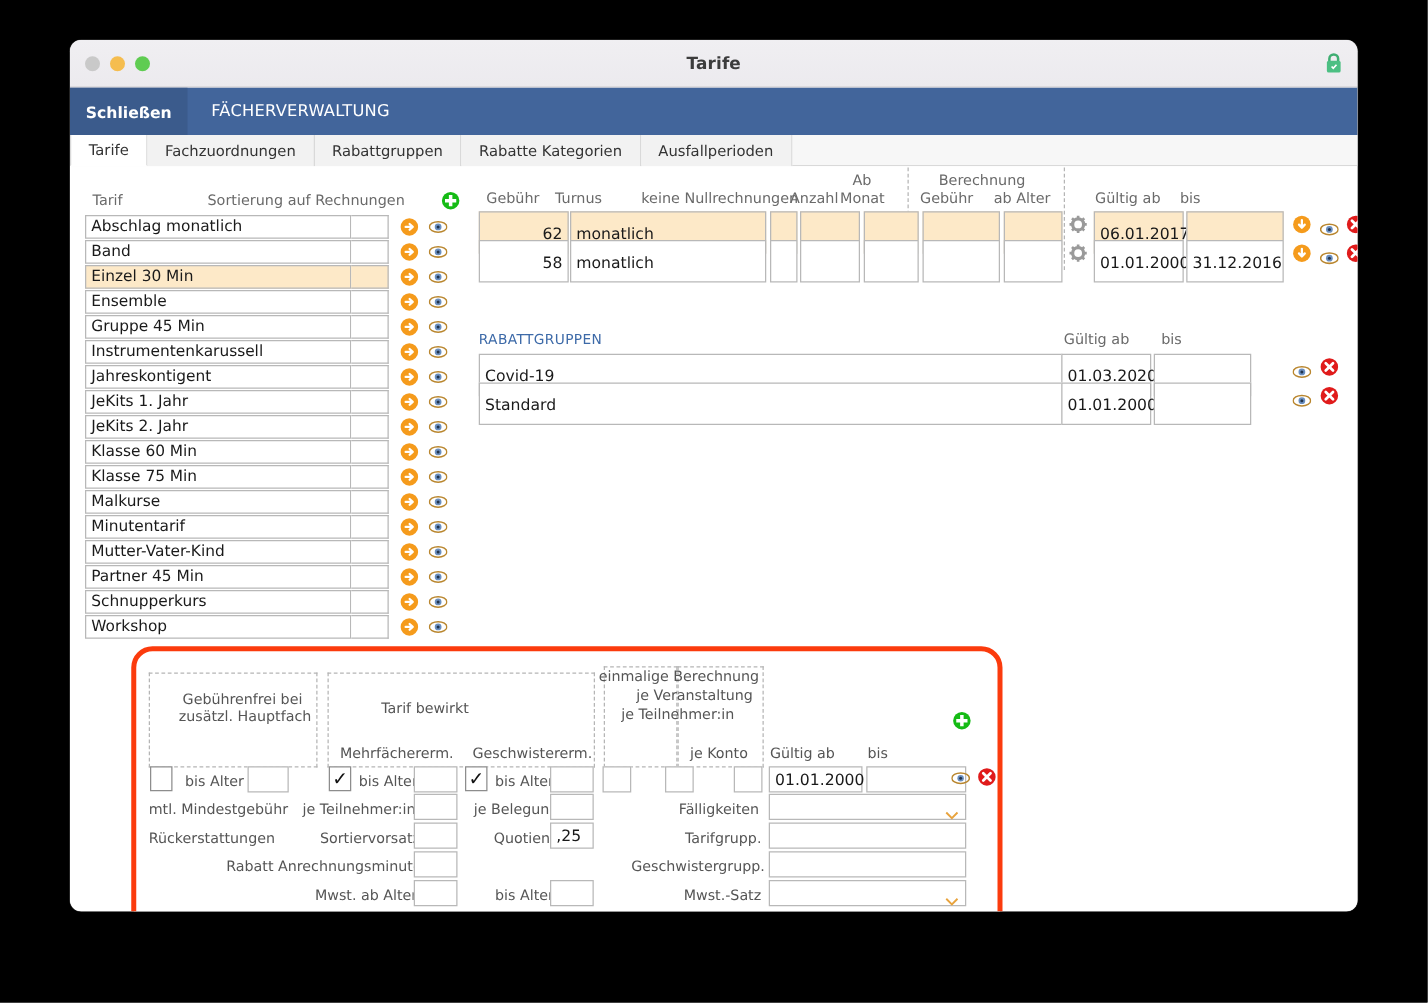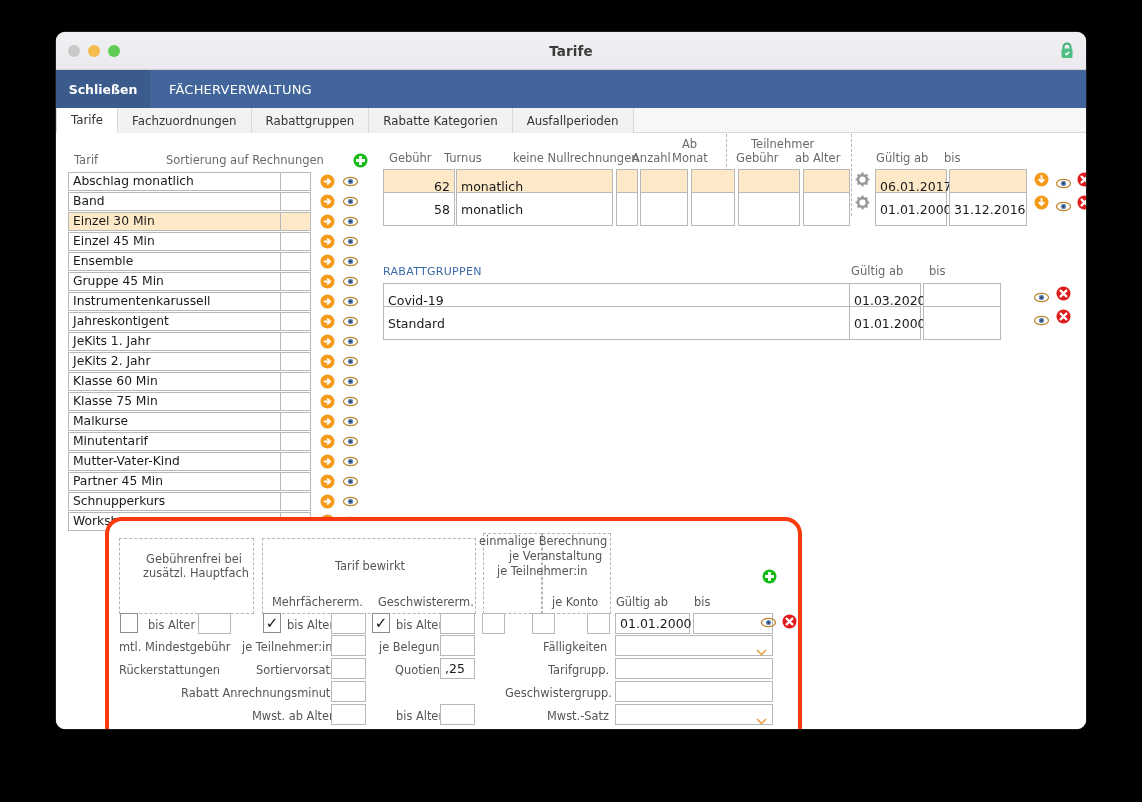--- a/index.html
+++ b/index.html
@@ -281,35 +281,20 @@
                   <path d="M4.5 7.5 H10 M7.7 5.2 L10.2 7.5 L7.7 9.8" fill="none" stroke="#ffffff" stroke-width="1.8" stroke-linecap="round" stroke-linejoin="round"></path>
                 </svg></span>
               <span class="ico"><svg width="15" height="11" viewBox="0 0 15 11">
                   <ellipse cx="7.5" cy="5.5" rx="7" ry="4.2" fill="none" stroke="#b9862e" stroke-width="1.2"></ellipse>
                   <circle cx="7.5" cy="5.5" r="2.7" fill="#6a8fc0"></circle>
                   <circle cx="7.5" cy="5.5" r="1.2" fill="#21344d"></circle>
                 </svg></span>
             </div>
           </div>
           <div class="tarif-row">
-            <div class="tarif-name">Einzel 45 Min</div>
-            <div class="tarif-sort"></div>
-            <div class="rowicons">
-              <span class="ico"><svg width="15" height="15" viewBox="0 0 15 15">
-                  <circle cx="7.5" cy="7.5" r="7" fill="#f59b1c"></circle>
-                  <path d="M4.5 7.5 H10 M7.7 5.2 L10.2 7.5 L7.7 9.8" fill="none" stroke="#ffffff" stroke-width="1.8" stroke-linecap="round" stroke-linejoin="round"></path>
-                </svg></span>
-              <span class="ico"><svg width="15" height="11" viewBox="0 0 15 11">
-                  <ellipse cx="7.5" cy="5.5" rx="7" ry="4.2" fill="none" stroke="#b9862e" stroke-width="1.2"></ellipse>
-                  <circle cx="7.5" cy="5.5" r="2.7" fill="#6a8fc0"></circle>
-                  <circle cx="7.5" cy="5.5" r="1.2" fill="#21344d"></circle>
-                </svg></span>
-            </div>
-          </div>
-          <div class="tarif-row">
             <div class="tarif-name">Ensemble</div>
             <div class="tarif-sort"></div>
             <div class="rowicons">
               <span class="ico"><svg width="15" height="15" viewBox="0 0 15 15">
                   <circle cx="7.5" cy="7.5" r="7" fill="#f59b1c"></circle>
                   <path d="M4.5 7.5 H10 M7.7 5.2 L10.2 7.5 L7.7 9.8" fill="none" stroke="#ffffff" stroke-width="1.8" stroke-linecap="round" stroke-linejoin="round"></path>
                 </svg></span>
               <span class="ico"><svg width="15" height="11" viewBox="0 0 15 11">
                   <ellipse cx="7.5" cy="5.5" rx="7" ry="4.2" fill="none" stroke="#b9862e" stroke-width="1.2"></ellipse>
                   <circle cx="7.5" cy="5.5" r="2.7" fill="#6a8fc0"></circle>
@@ -518,21 +503,21 @@
     <div id="rightpanel">
 
       <div id="fee-head">
         <div class="hl" style="left:8px; top:18px;">Gebühr</div>
         <div class="hl" style="left:63px; top:18px;">Turnus</div>
         <div class="hl" style="left:132px; top:18px;">keine Nullrechnungen</div>
         <div class="hl" style="left:251px; top:18px;">Anzahl</div>
         <div class="hl" style="left:301px; top:4px;">Ab</div>
         <div class="hl" style="left:291px; top:18px;">Monat</div>
         <div class="dashed-v" style="left:345px; top:1px; height:82px;"></div>
-        <div class="hl" style="left:370px; top:4px;">Teilnehmer</div>
+        <div class="hl" style="left:370px; top:4px;">Berechnung</div>
         <div class="hl" style="left:355px; top:18px;">Gebühr</div>
         <div class="hl" style="left:414px; top:18px;">ab Alter</div>
         <div class="dashed-v" style="left:470px; top:1px; height:82px;"></div>
         <div class="hl" style="left:495px; top:18px;">Gültig ab</div>
         <div class="hl" style="left:563px; top:18px;">bis</div>
 
       </div>
 
       <div id="fee-rows">
           <div class="fee-row hl" style="margin-bottom: 2px;">
@@ -658,21 +643,21 @@
       <div id="ts-inner">
 
         <div class="ts-box" style="left:10px; top:17px; width:135px; height:76px;"></div>
         <div class="ts-box" style="left:153px; top:17px; width:214px; height:76px;"></div>
         <div class="ts-box" style="left:374px; top:12px; width:59px; height:81px;"></div>
         <div class="ts-box" style="left:433px; top:12px; width:69px; height:81px;"></div>
 
         <div class="ts-label" style="left:30px; top:31px; width:110px; text-align:center;">Gebührenfrei bei</div>
         <div class="ts-label" style="left:30px; top:45px; width:110px; text-align:right;">zusätzl. Hauptfach</div>
 
-        <div class="ts-label" style="left:196px; top:38px; width:130px; text-align:center;">Tarif bewirkt</div>
+        <div class="ts-label" style="left:196px; top:38px; width:130px; ">Tarif bewirkt</div>
         <div class="ts-label" style="left:163px; top:74px;">Mehrfächererm.</div>
         <div class="ts-label" style="left:269px; top:74px;">Geschwistererm.</div>
 
         <div class="ts-label" style="left:370px; top:13px;">einmalige Berechnung</div>
         <div class="ts-label" style="left:368px; top:28px;margin-left:32px;">je Veranstaltung</div>
         <div class="ts-label" style="left:388px; top:43px;">je Teilnehmer:in</div>
         <div class="ts-label" style="left:443px; top:74px;">je Konto</div>
 
         <div class="ts-label" style="left:507px; top:74px;">Gültig ab</div>
         <div class="ts-label" style="left:585px; top:74px;">bis</div>

